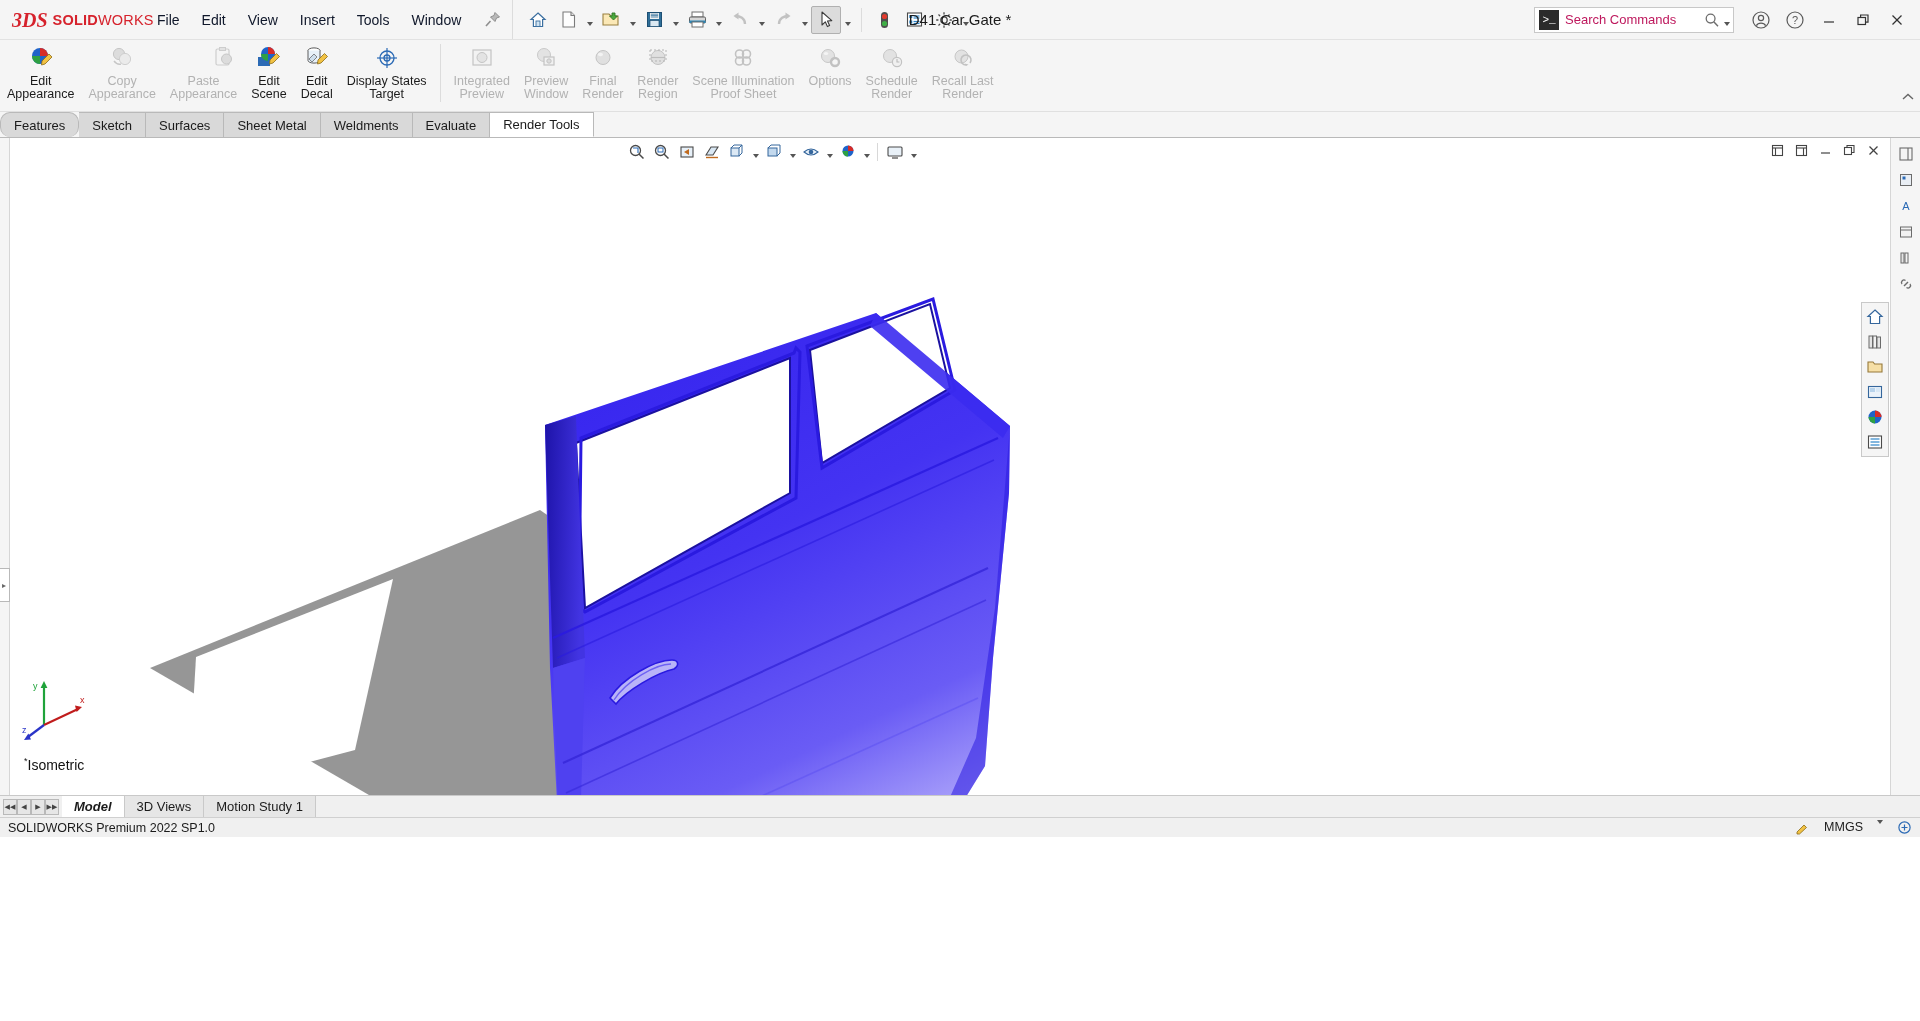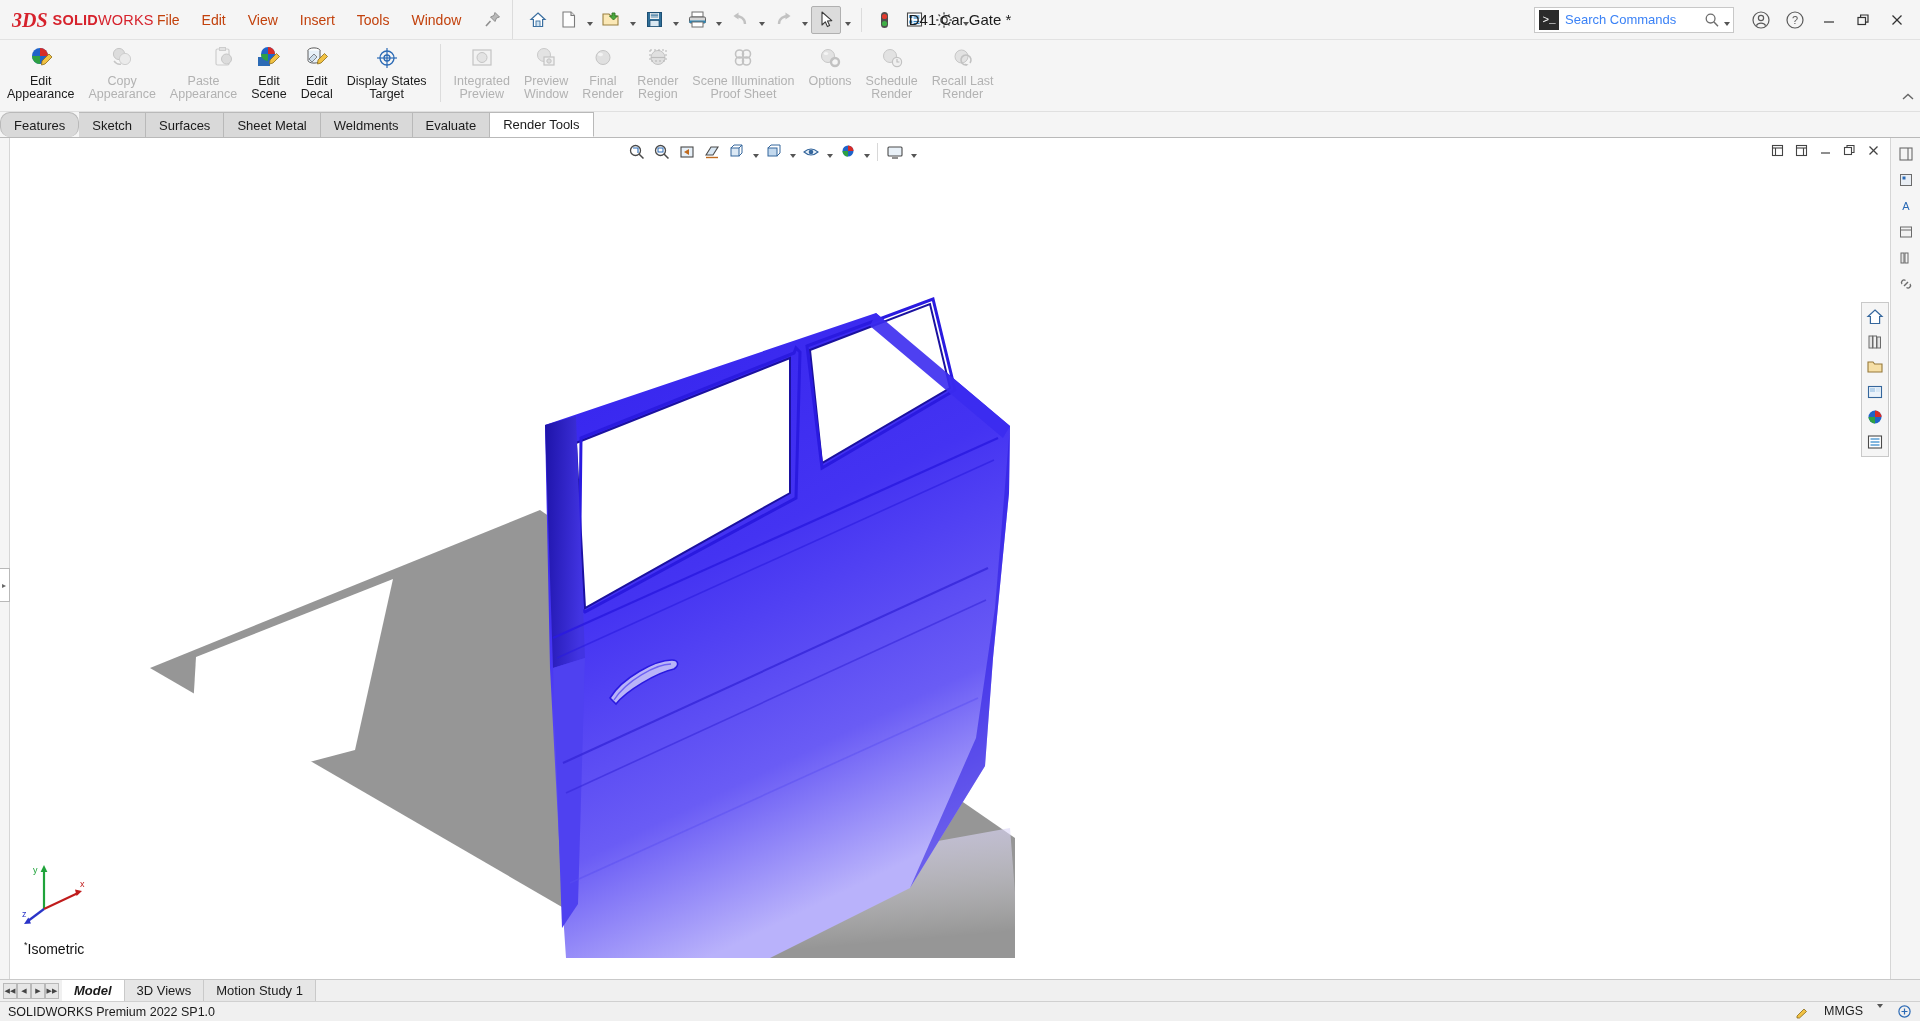--- a/index.html
+++ b/index.html
@@ -3,55 +3,55 @@
 <meta charset="utf-8">
 <style>
   * { box-sizing: border-box; margin:0; padding:0; }
   html,body { width:1920px; height:1021px; overflow:hidden; }
   body {
     font-family: "Liberation Sans", sans-serif;
     font-size: 13px;
     color:#1b1b1b;
     background:#ffffff;
   }
-  .app { width:1920px; height:1021px; display:flex; flex-direction:column; background:#f5f5f5; }
+  .app { width:1920px; height:837px; display:flex; flex-direction:column; background:#f5f5f5; }
 
   
   .titlebar {
     height:40px; min-height:40px; display:flex; align-items:center;
     background:#f5f5f5; border-bottom:1px solid #e2e2e2; position:relative;
   }
   .ds-logo { display:flex; align-items:center; gap:5px; padding-left:12px; width:140px; }
   .ds-mark { font-size:20px; font-weight:bold; color:#d6222c; font-family:"Liberation Serif", serif; font-style:italic; line-height:1; }
   .ds-text { font-size:14.5px; letter-spacing:.2px; color:#d6222c; }
   .ds-text b { font-weight:bold; }
   .ds-text span { font-weight:normal; }
 
   .menu { display:flex; align-items:center; gap:0px; margin-left:6px; }
-  .menu-item { padding:6px 11px; font-size:14px; color:#c2410c; cursor:default; }
+  .menu-item { padding:6px 11px; font-size:14px; color:#0f172a; cursor:default; }
 
   .pin { margin-left:8px; width:24px; height:24px; display:flex; align-items:center; justify-content:center; }
 
   .qat { display:flex; align-items:center; height:100%; margin-left:8px; padding-left:10px; border-left:1px solid #dcdcdc; }
   .qat-btn { width:30px; height:28px; display:flex; align-items:center; justify-content:center; border:1px solid transparent; border-radius:2px; }
   .qat-btn.sel { background:#dcdcdc; border:1px solid #b0b0b0; }
   .caret { width:13px; height:28px; display:flex; align-items:flex-end; justify-content:center; padding-bottom:8px; }
   .caret i { display:block; width:0;height:0;border-left:3.5px solid transparent;border-right:3.5px solid transparent;border-top:4px solid #555; }
   .sep-v { width:1px; height:24px; background:#dcdcdc; margin:0 7px; }
 
   .doc-title { position:absolute; left:0; right:0; text-align:center; font-size:15px; color:#1b1b1b; pointer-events:none; }
 
   .right-cluster { margin-left:auto; display:flex; align-items:center; height:100%; padding-right:6px; }
   .searchbox {
     display:flex; align-items:center; height:26px; width:200px;
     border:1px solid #c8c8c8; background:#fff; margin-right:10px;
   }
   .search-ico { width:20px;height:20px;margin:0 4px; background:#2b2b2b; color:#fff; font-size:11px;
                 display:flex;align-items:center;justify-content:center; font-family:"Liberation Mono", monospace; }
-  .search-ph { flex:1; font-size:13px; color:#3b82f6; padding-left:2px; }
+  .search-ph { flex:1; font-size:13px; color:#be185d; padding-left:2px; }
   .win-btn { width:34px;height:30px;display:flex;align-items:center;justify-content:center; }
 
   
   .ribbon { height:72px; min-height:72px; background:#f5f5f5; display:flex; align-items:flex-start; position:relative; border-bottom:1px solid #e0e0e0;}
   .rgroup { display:flex; align-items:flex-start; height:72px; }
   .rsep { width:1px; height:58px; background:#dcdcdc; margin:4px 6px 0 6px; }
   .rbtn {
     min-width:56px; padding:3px 6px 0 6px; height:70px;
     display:flex; flex-direction:column; align-items:center; text-align:center;
     font-size:12.5px; line-height:13px; color:#1b1b1b; border:1px solid transparent; border-radius:2px;

